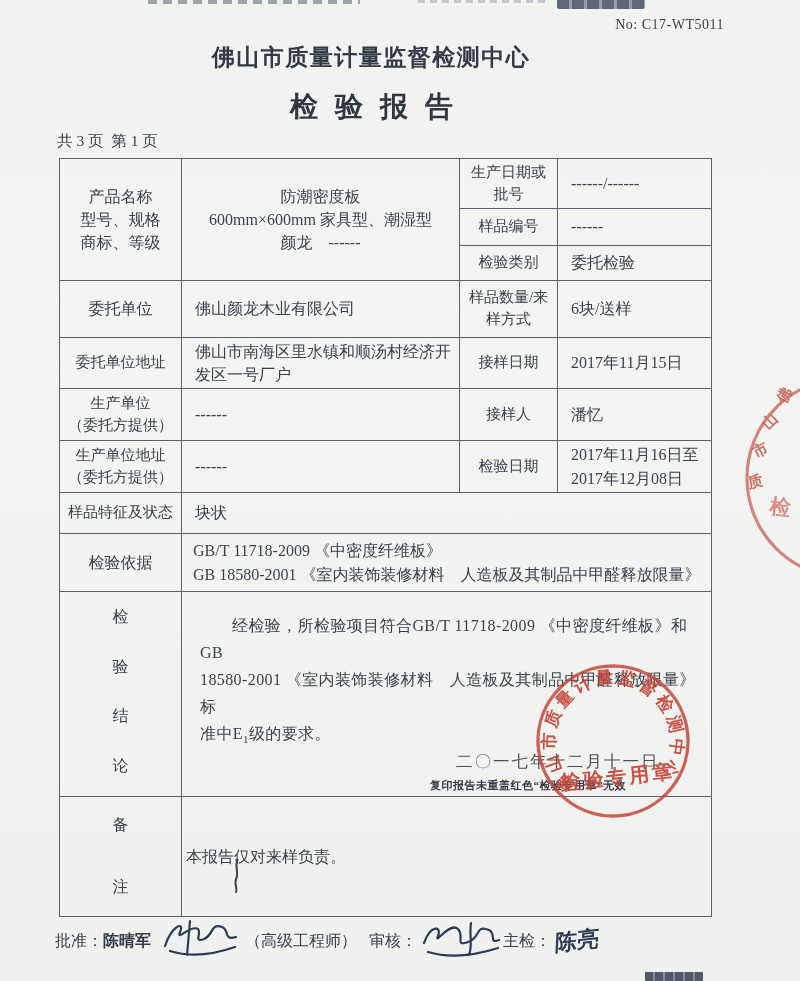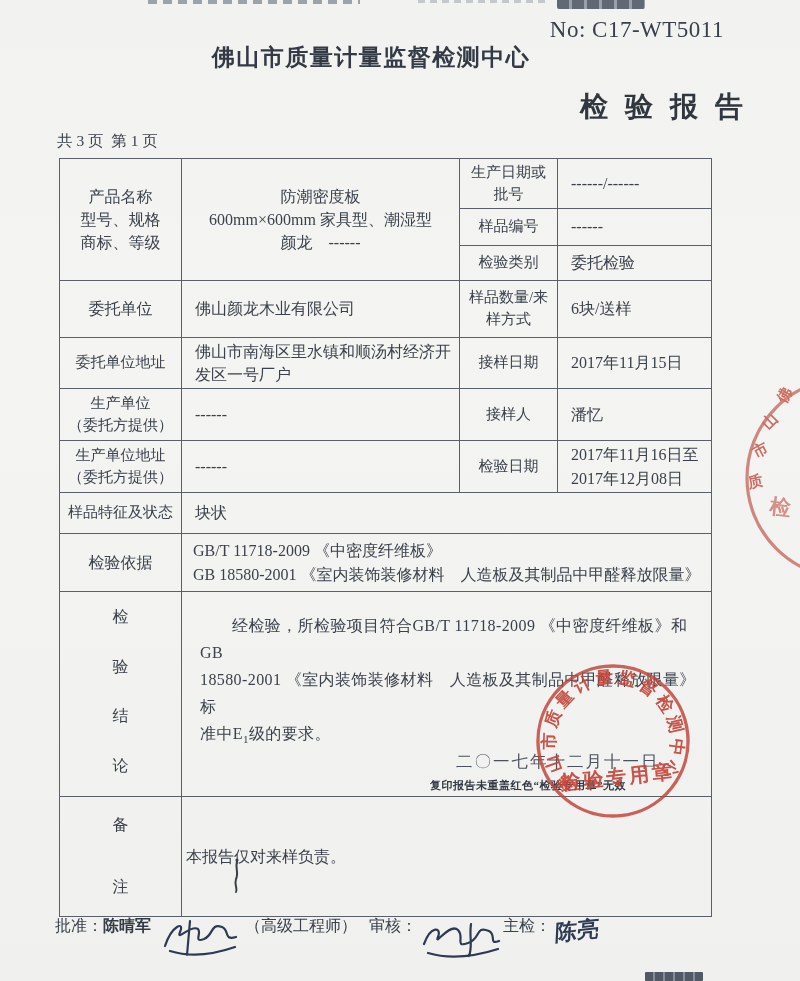--- a/index.html
+++ b/index.html
@@ -2,24 +2,24 @@
 <html><head>
 <meta charset="utf-8">
 <style>
   html,body{margin:0;padding:0;background:#d8d8d8;}
   .page{
     position:relative; width:800px; height:981px; margin:0 auto;
     background:linear-gradient(180deg,#f2f3f1 0%,#f4f5f2 35%,#f2f3f0 70%,#f0f1ee 100%);
     font-family:"Liberation Serif","DejaVu Serif",serif;
     color:#3b414c; overflow:hidden;
   }
-  .hdr-no{position:absolute;top:17px;right:76px;font-size:23px;letter-spacing:.5px;color:#39404c;text-align:center;}
+  .hdr-no{position:absolute;top:17px;right:76px;font-size:14px;letter-spacing:.5px;color:#39404c;text-align:center;}
   .org-title{position:absolute;top:42px;left:0;right:58px;text-align:center;
     font-size:23px;font-weight:600;letter-spacing:1.5px;color:#333a45;}
-  .report-title{position:absolute;top:88px;left:0;right:40px;text-align:right;
+  .report-title{position:absolute;top:88px;left:0;right:40px;text-align:center;
     font-size:28px;font-weight:600;letter-spacing:17px;color:#30373f;}
   .form-row{position:absolute;top:131px;left:57px;width:638px;display:flex;
     justify-content:space-between;font-size:15.5px;color:#3a414c;}
   .form-row .pre{white-space:pre;}
   table.rep{position:absolute;top:158px;left:59px;width:652px;border-collapse:collapse;table-layout:fixed;}
   td{border:1px solid #596069;font-size:16px;color:#3b414c;vertical-align:middle;
      padding:1px 4px;line-height:1.45;}
   td.lab{text-align:center;}
   td.val{text-align:left;padding-left:13px;}
   td.val2{text-align:left;padding-left:11px;}
@@ -31,21 +31,21 @@
   .vlabel-8{height:172px;padding:12px 0 18px;}
   .vlabel-9{height:86px;padding:14px 0 16px;}
   .concl-cell{position:relative;vertical-align:top;}
   .concl-text{padding:19px 8px 0 14px;line-height:27px;letter-spacing:.4px;}
   .concl-text .l1{text-indent:2em;}
   sub{font-size:11px;}
   .concl-date{position:absolute;left:274px;top:158px;font-size:16.5px;letter-spacing:2px;color:#4a515c;}
   .copy-note{position:absolute;left:248px;top:186px;font-size:11px;font-weight:600;color:#333944;letter-spacing:.5px;}
   .remark-cell{text-align:left;}
   .footer{position:absolute;top:916px;left:55px;width:640px;height:50px;
-    display:flex;align-items:flex-start;font-size:16px;color:#3a414c;}
+    display:flex;align-items:center;font-size:16px;color:#3a414c;}
   .bold-name{font-weight:700;color:#343b46;}
   .hand{font-family:"DejaVu Serif",serif;color:#2e3a54;font-size:22px;font-weight:600;
     transform:rotate(-6deg) skewX(-9deg);display:inline-block;margin-left:4px;}
   .sigsvg{display:inline-block;vertical-align:middle;}
   
   .stamp-main{position:absolute;left:532px;top:660px;width:162px;height:162px;opacity:.92;
     transform:rotate(-6deg);}
   .stamp-side{position:absolute;left:735px;top:378px;width:65px;height:205px;opacity:.85;}
   
   .art{position:absolute;}

